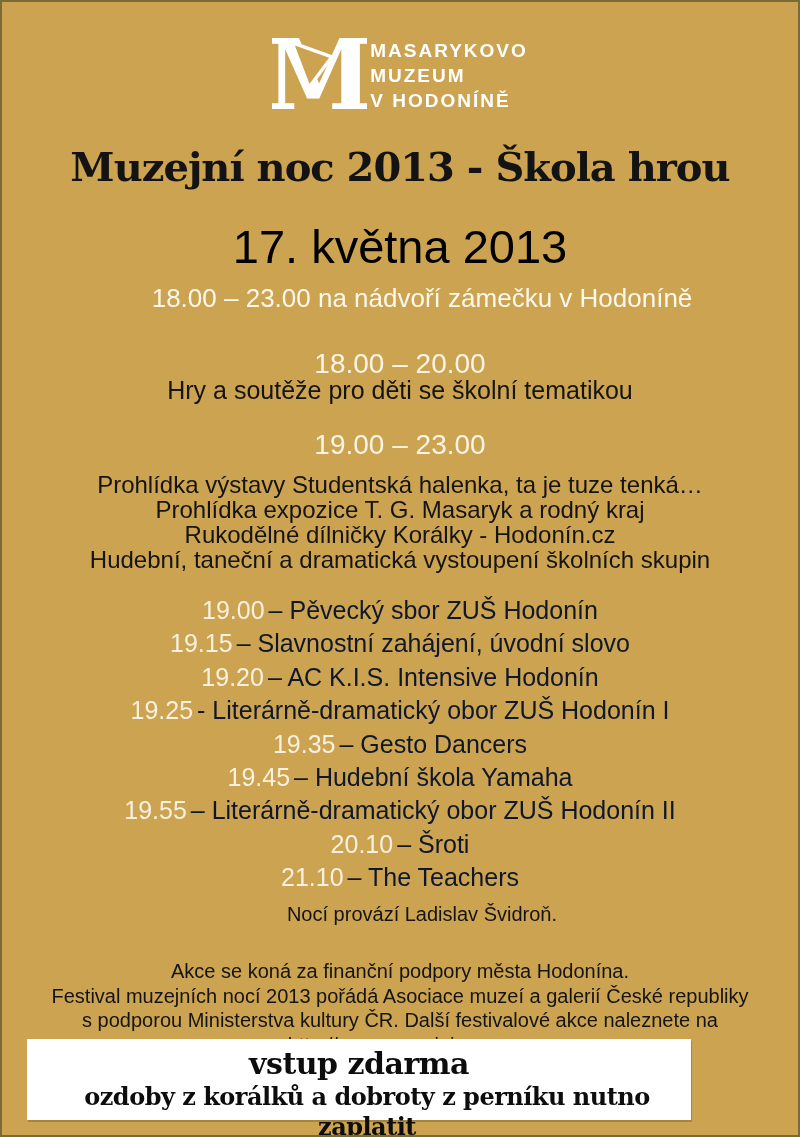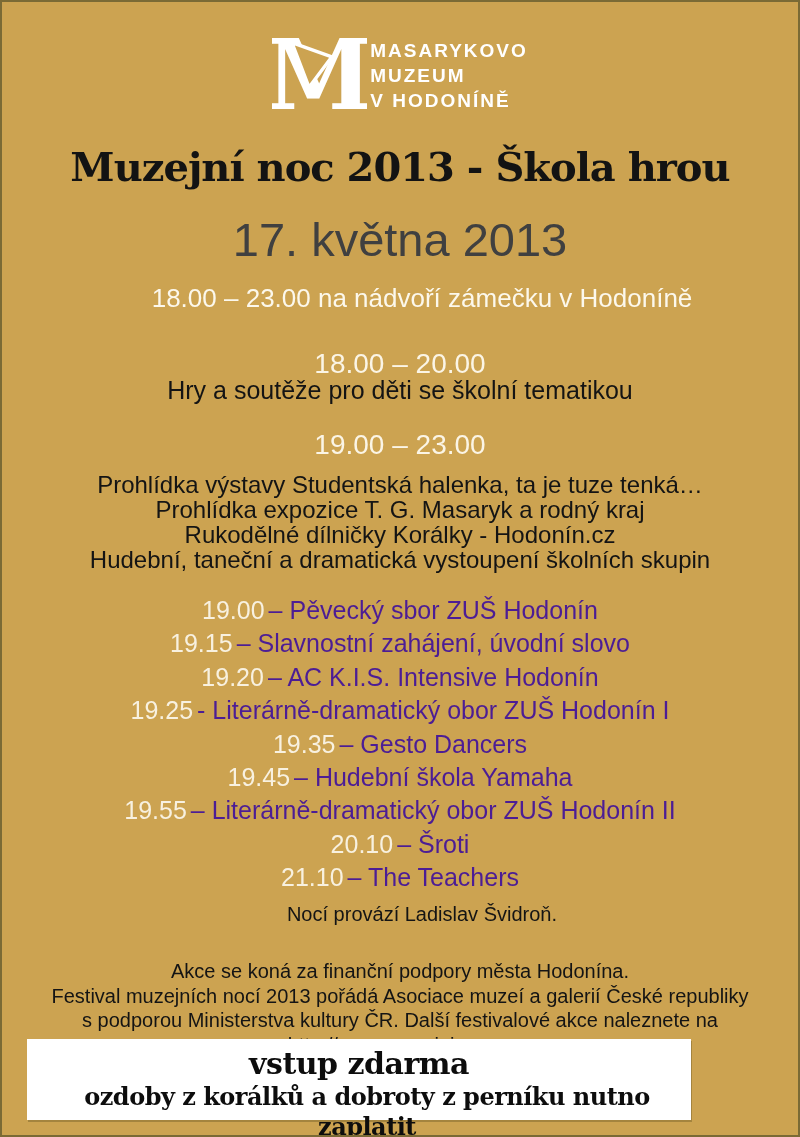--- a/index.html
+++ b/index.html
@@ -39,43 +39,43 @@
   
   .title {
     top: 141px;
     font-family: "DejaVu Serif", "Liberation Serif", serif;
     font-weight: bold;
     font-size: 40px;
     letter-spacing: -1px;
     color: #131313;
   }
   .date {
-    top: 210px;
-    color: #404040;
+    top: 217px;
+    color: #000000;
     font-size: 47px;
     letter-spacing: 0px;
   }
   .venue {
     top: 281px;
     color: #fcf8ec;
     font-size: 26px;
     padding-left: 44px;
   }
 
   .time-heading { color: #fbf5e6; font-size: 28px; }
   .s1-time  { top: 346px; }
   .s1-line  { top: 374px; font-size: 25px; }
   .s2-time  { top: 427px; }
   .s2-lines { top: 470px; font-size: 24px; line-height: 25px; }
 
   
   .program { top: 592px; font-size: 25px; }
   .prog-row { height: 33.4px; line-height: 33.4px; }
   .prog-time { color: #f8f1e0; margin-right: 4px; }
-  .prog-event { color: #4c1d95; }
+  .prog-event { color: #0f172a; }
 
   .host { top: 901px; font-size: 20px; padding-left: 44px; }
 
   .footer { top: 957px; font-size: 20px; line-height: 24.5px; }
 
   
   .banner {
     position: absolute;
     left: 25px;
     top: 1037px;

